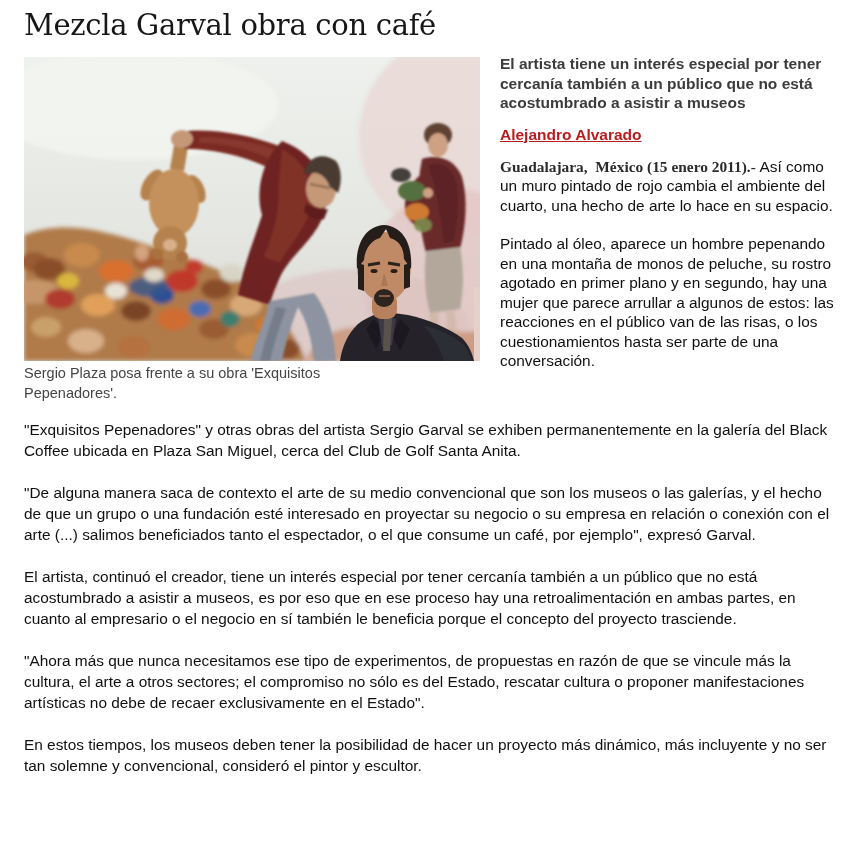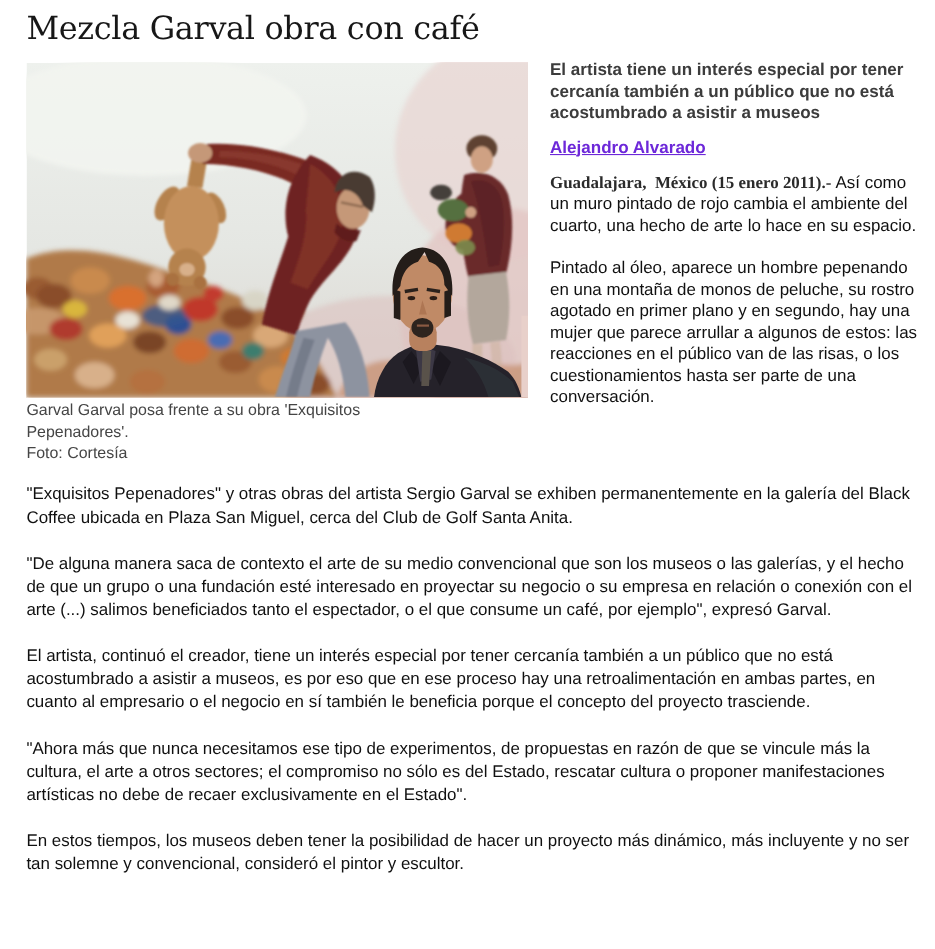--- a/index.html
+++ b/index.html
@@ -48,21 +48,21 @@
   .cap-line { display: block; }
   .lead {
     font-weight: bold;
     font-size: 15.5px;
     line-height: 19.5px;
     color: #3c3c3c;
     margin: 0 0 13px 0;
   }
   .byline { margin: 0 0 13px 0; }
   .author {
-    color: #6d28d9;
+    color: #b91c1c;
     font-weight: bold;
     font-size: 15.5px;
     text-decoration: underline;
     cursor: pointer;
   }
   .para {
     font-size: 15.4px;
     line-height: 19.5px;
     color: #101010;
     margin: 0 0 19px 0;
@@ -205,22 +205,21 @@
             <ellipse cx="370" cy="214" rx="3.5" ry="2" fill="#2a1d16"></ellipse>
             <path d="M360,216 L357,229 L364,229 Z" fill="#a9714f" opacity="0.8"></path>
             <ellipse cx="360" cy="241" rx="10" ry="9" fill="#2e241e"></ellipse>
             <path d="M355,239 L366,239" stroke="#8a5a42" stroke-width="2" fill="none"></path>
           </g>
 
           <rect x="450" y="230" width="6" height="74" fill="#e8d0ca"></rect>
         </svg>
       </div>
       <figcaption class="caption">
-        <span class="cap-line">Garval Garval posa frente a su obra 'Exquisitos Pepenadores'.</span>
-        <span class="cap-line">Foto: Cortesía</span>
+        <span class="cap-line">Sergio Plaza posa frente a su obra 'Exquisitos Pepenadores'.</span>
       </figcaption>
     </figure>
 
     <p class="lead">El artista tiene un interés especial por tener cercanía también a un público que no está acostumbrado a asistir a museos</p>
 
     <p class="byline"><a class="author" href="#">Alejandro Alvarado</a></p>
 
     <p class="para"><strong class="dateline">Guadalajara,  México (15 enero 2011).- </strong><span>Así como un muro pintado de rojo cambia el ambiente del cuarto, una hecho de arte lo hace en su espacio.</span></p>
 
     <p class="para">Pintado al óleo, aparece un hombre pepenando en una montaña de monos de peluche, su rostro agotado en primer plano y en segundo, hay una mujer que parece arrullar a algunos de estos: las reacciones en el público van de las risas, o los cuestionamientos hasta ser parte de una conversación.</p>

